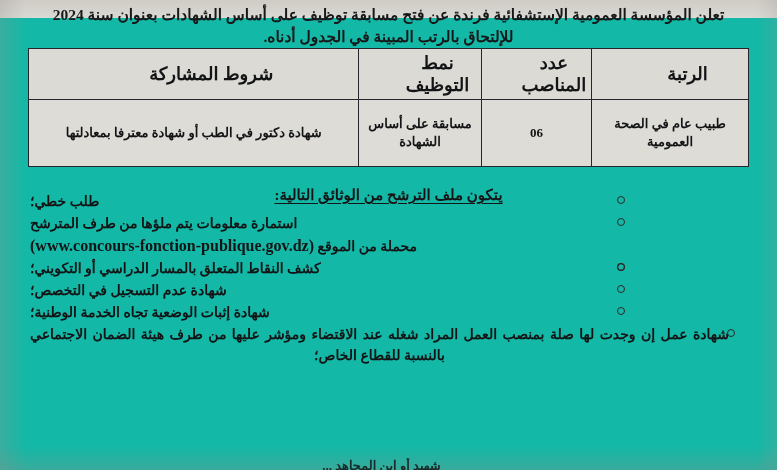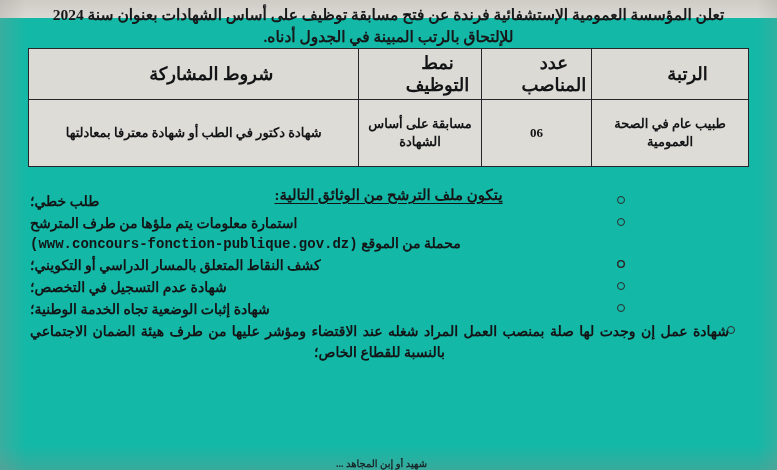--- a/index.html
+++ b/index.html
@@ -146,35 +146,35 @@
     height: 6px;
     border: 1.4px solid #2a2a2d;
     border-radius: 50%;
     background: transparent;
   }
   .doc-list li.wide .marker  { right: 12px; }
   .doc-list li.wide { text-align: justify; text-align-last: center; }
   .url-line {
     direction: ltr;
     unicode-bidi: isolate;
-    font-family: Liberation Mono, monospace;
-    font-size: 14px;
+    font-family: Liberation Serif, serif;
+    font-size: 16px;
   }
   .line-sub {
     display: block;
   }
   .cut-bottom {
     position: absolute;
     left: 0;
     bottom: 0;
     width: 763px;
     height: 12px;
     overflow: hidden;
     color: #131416;
-    font-size: 10px;
+    font-size: 13px;
     font-weight: 700;
     text-align: center;
     opacity: .85;
   }
 </style>
 </head>
 <body>
 
 <div class="page">
 

